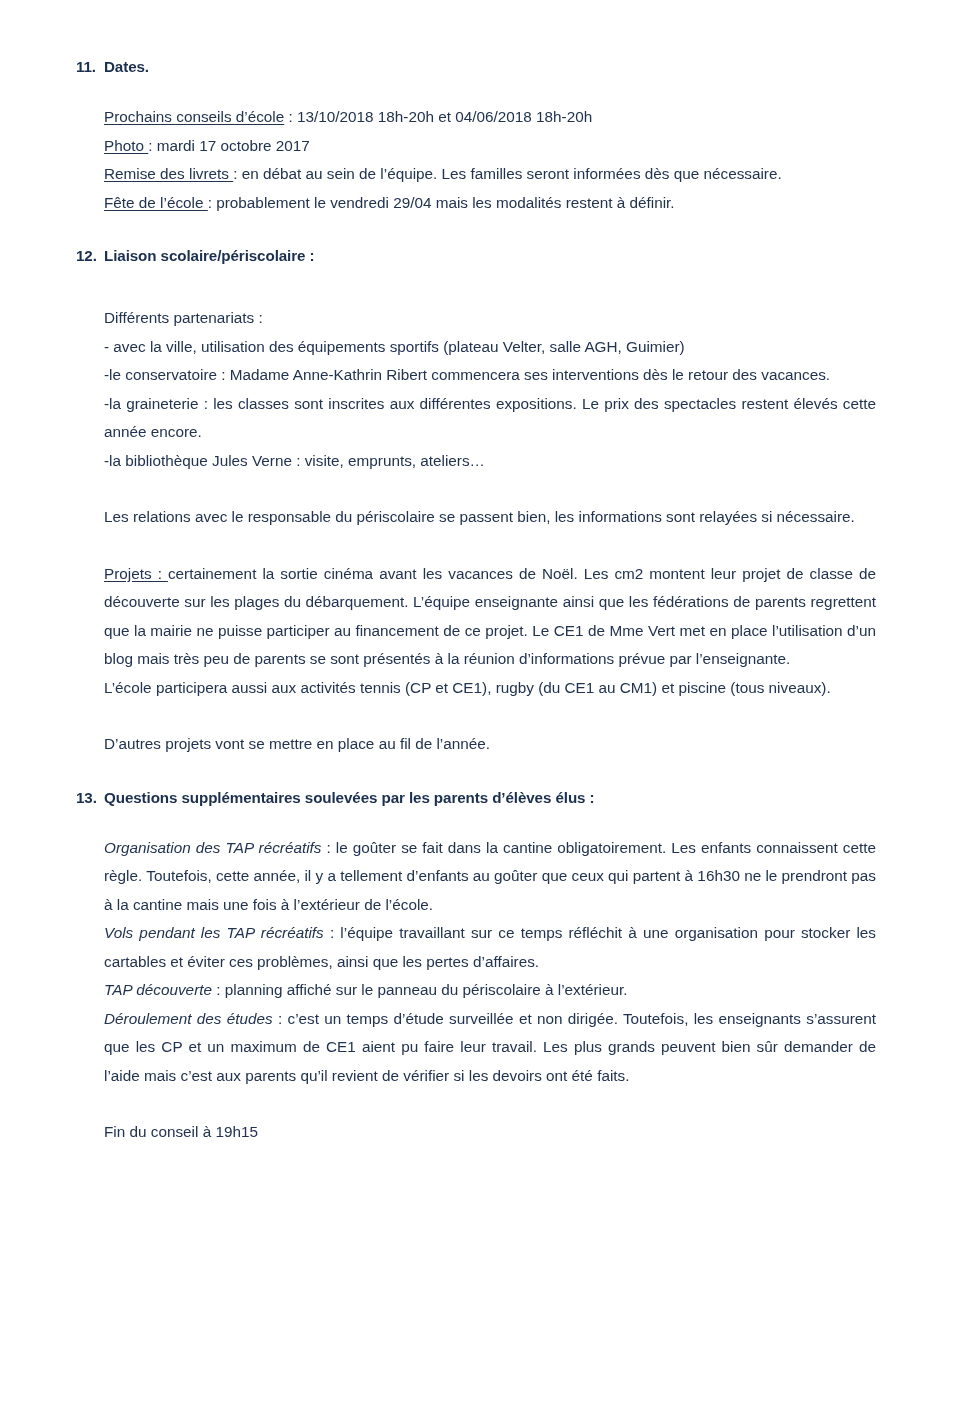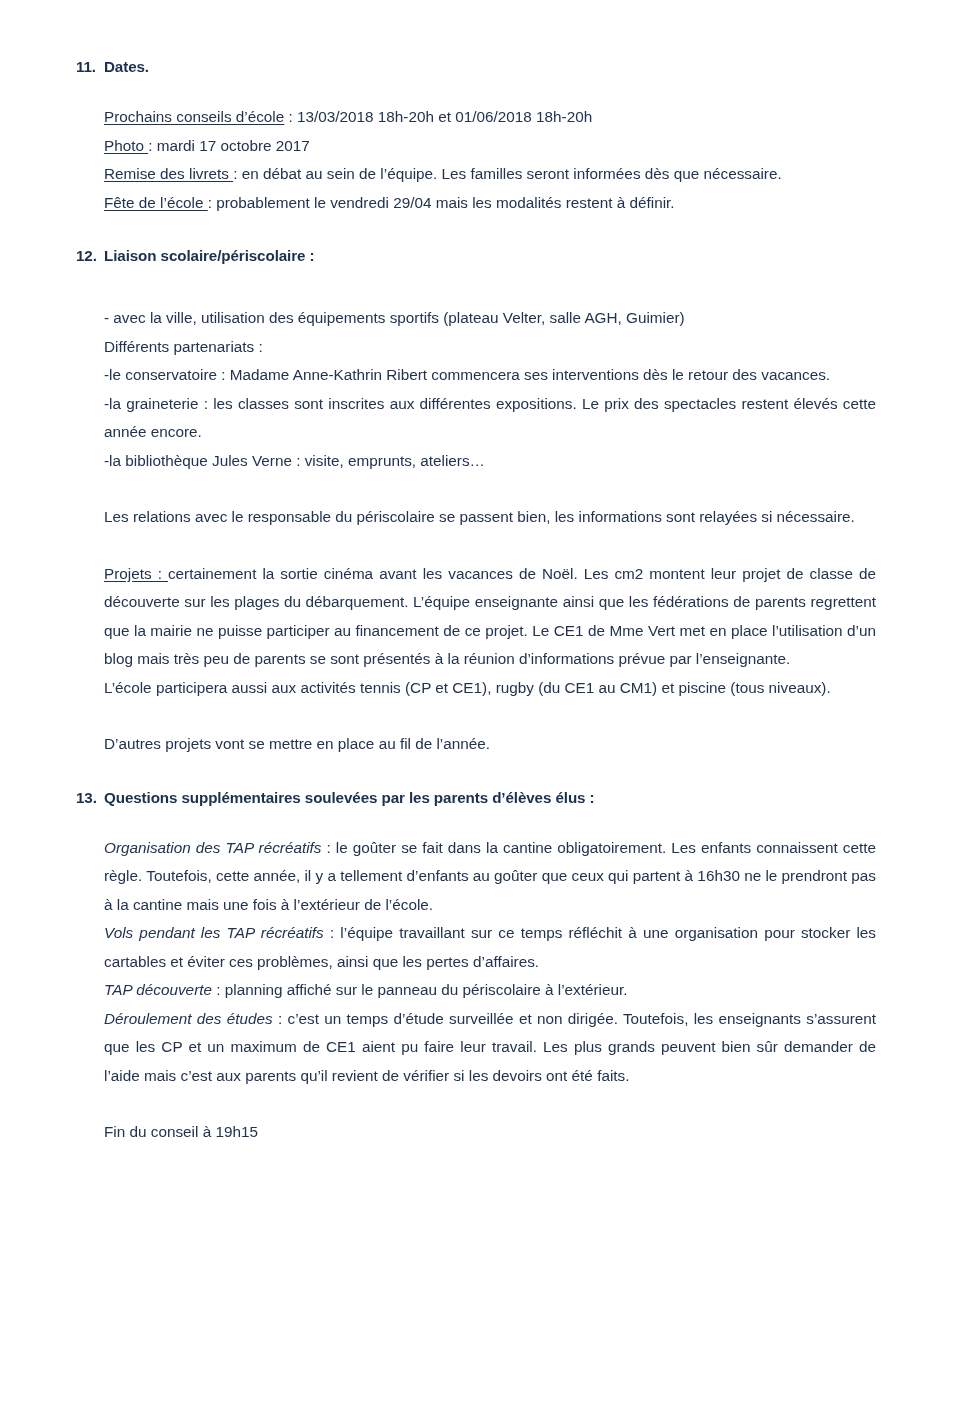--- a/index.html
+++ b/index.html
@@ -82,21 +82,21 @@
 
     <div class="heading">
       <span class="num">11.</span>
       <span class="htext">Dates.</span>
     </div>
 
     <div class="gap-md"></div>
 
     <div class="body-block nojust">
       <div class="p">
-        <u class="uline">Prochains conseils d’école</u><span> : 13/03/2018 18h-20h et 01/06/2018 18h-20h</span>
+        <u class="uline">Prochains conseils d’école</u><span> : 13/10/2018 18h-20h et 04/06/2018 18h-20h</span>
       </div>
       <div class="p">
         <u class="uline">Photo </u><span>: mardi 17 octobre 2017</span>
       </div>
       <div class="p">
         <u class="uline">Remise des livrets </u><span>: en débat au sein de l’équipe. Les familles seront informées dès que nécessaire.</span>
       </div>
       <div class="p">
         <u class="uline">Fête de l’école </u><span>: probablement le vendredi 29/04 mais les modalités restent à définir.</span>
       </div>
@@ -105,22 +105,22 @@
     <div class="gap-lg"></div>
 
     <div class="heading">
       <span class="num">12.</span>
       <span class="htext">Liaison scolaire/périscolaire :</span>
     </div>
 
     <div class="gap-xl"></div>
 
     <div class="body-block nojust">
+      <div class="p">Différents partenariats :</div>
       <div class="p">- avec la ville, utilisation des équipements sportifs (plateau Velter, salle AGH, Guimier)</div>
-      <div class="p">Différents partenariats :</div>
     </div>
     <div class="body-block just">-le conservatoire : Madame Anne-Kathrin Ribert commencera ses interventions dès le retour des vacances.</div>
     <div class="body-block just">-la graineterie : les classes sont inscrites aux différentes expositions. Le prix des spectacles restent élevés cette année encore.</div>
     <div class="body-block nojust">-la bibliothèque Jules Verne : visite, emprunts, ateliers…</div>
 
     <div class="gap-md"></div>
 
     <div class="body-block just">Les relations avec le responsable du périscolaire se passent bien, les informations sont relayées si nécessaire.</div>
 
     <div class="gap-md"></div>

